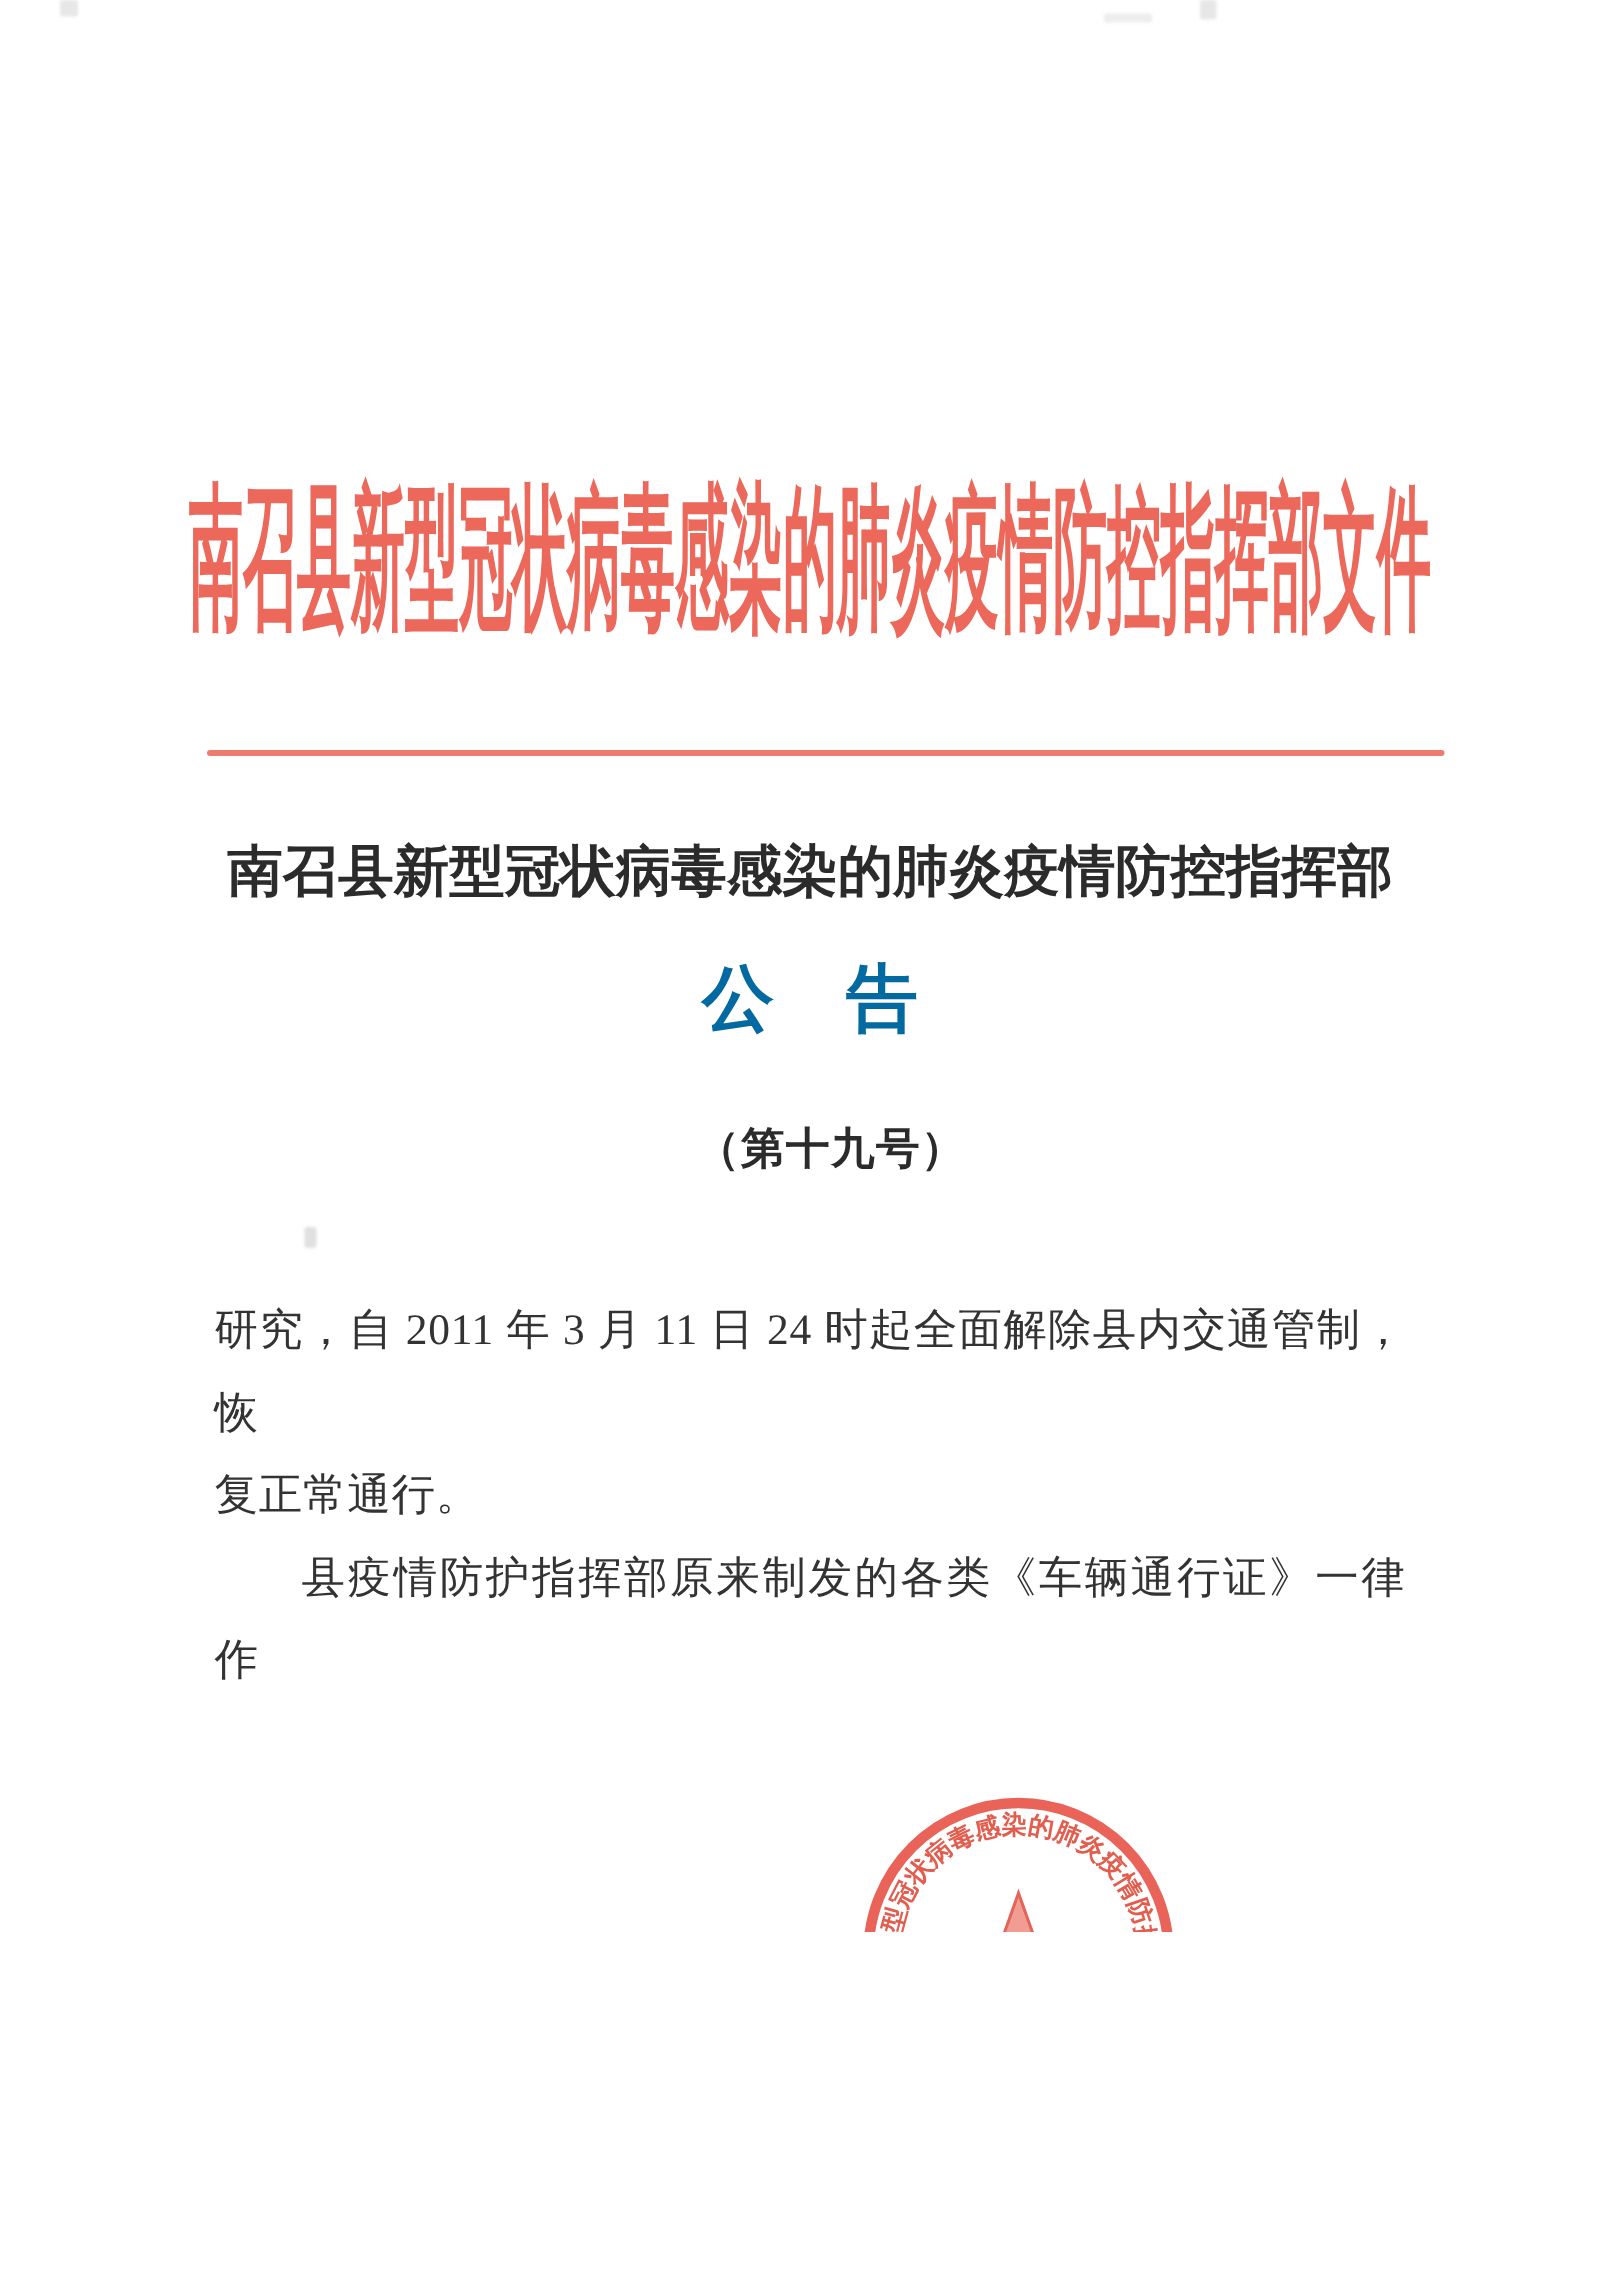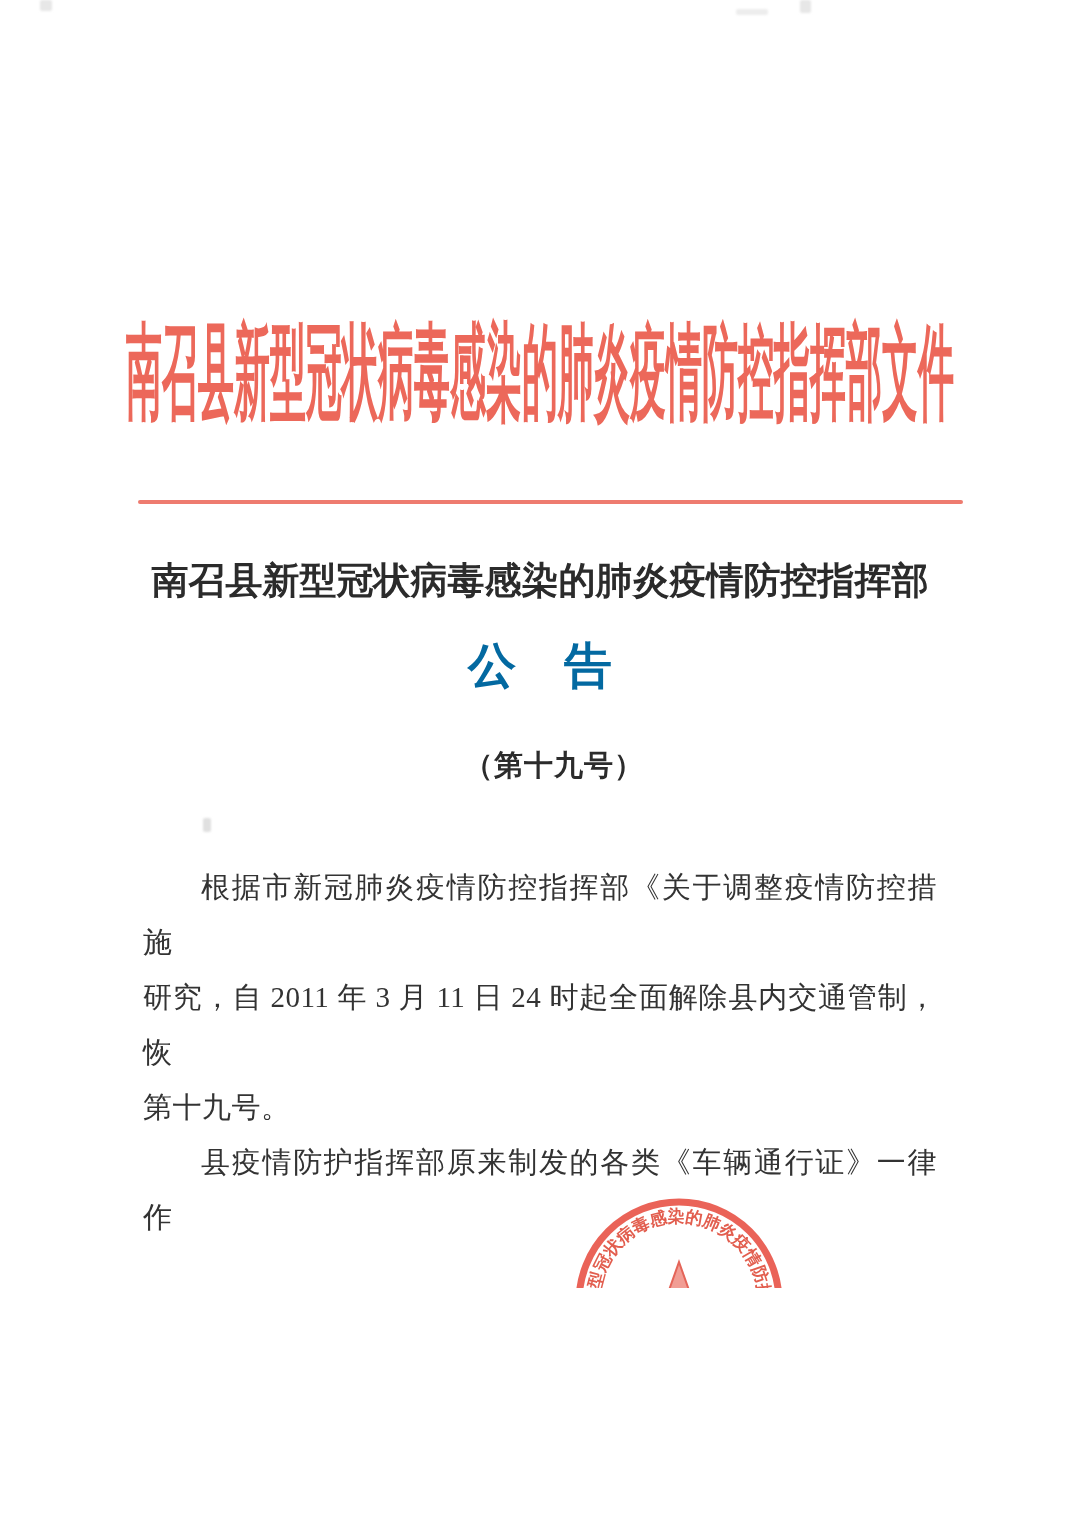--- a/index.html
+++ b/index.html
@@ -148,23 +148,22 @@
 
   <div class="red-rule"></div>
 
   <div class="org-title">南召县新型冠状病毒感染的肺炎疫情防控指挥部</div>
 
   <div class="doc-type">公　告</div>
 
   <div class="issue-no">（第十九号）</div>
 
   <div class="body-text">
-    <div class="body-line indent justify">根据市新冠肺炎疫情防控指挥部《关于调整疫情防控措施</div>
     <div class="body-line justify">研究，自 2011 年 3 月 11 日 24 时起全面解除县内交通管制，恢</div>
-    <div class="body-line">第十九号。</div>
+    <div class="body-line">复正常通行。</div>
     <div class="body-line indent justify">县疫情防护指挥部原来制发的各类《车辆通行证》一律作</div>
   </div>
 
   <svg class="seal-svg" viewBox="0 0 230 230">
     <circle cx="115" cy="115" r="100" fill="none" stroke="#e9564a" stroke-width="7"></circle>
     <polygon points="115,75 125,103.2 154.9,104 131.2,122.3 139.7,151 115,134 90.3,151 98.8,122.3 75.1,104 105,103.2" fill="#f0958c" stroke="#e2574a" stroke-width="2"></polygon>
     <defs>
       <path id="sealArc" d="M 53.7 166.4 A 80 80 0 1 1 176.3 166.4" fill="none"></path>
     </defs>
     <text font-size="17" font-weight="bold" fill="#e0503f" font-family="Liberation Serif, serif">

